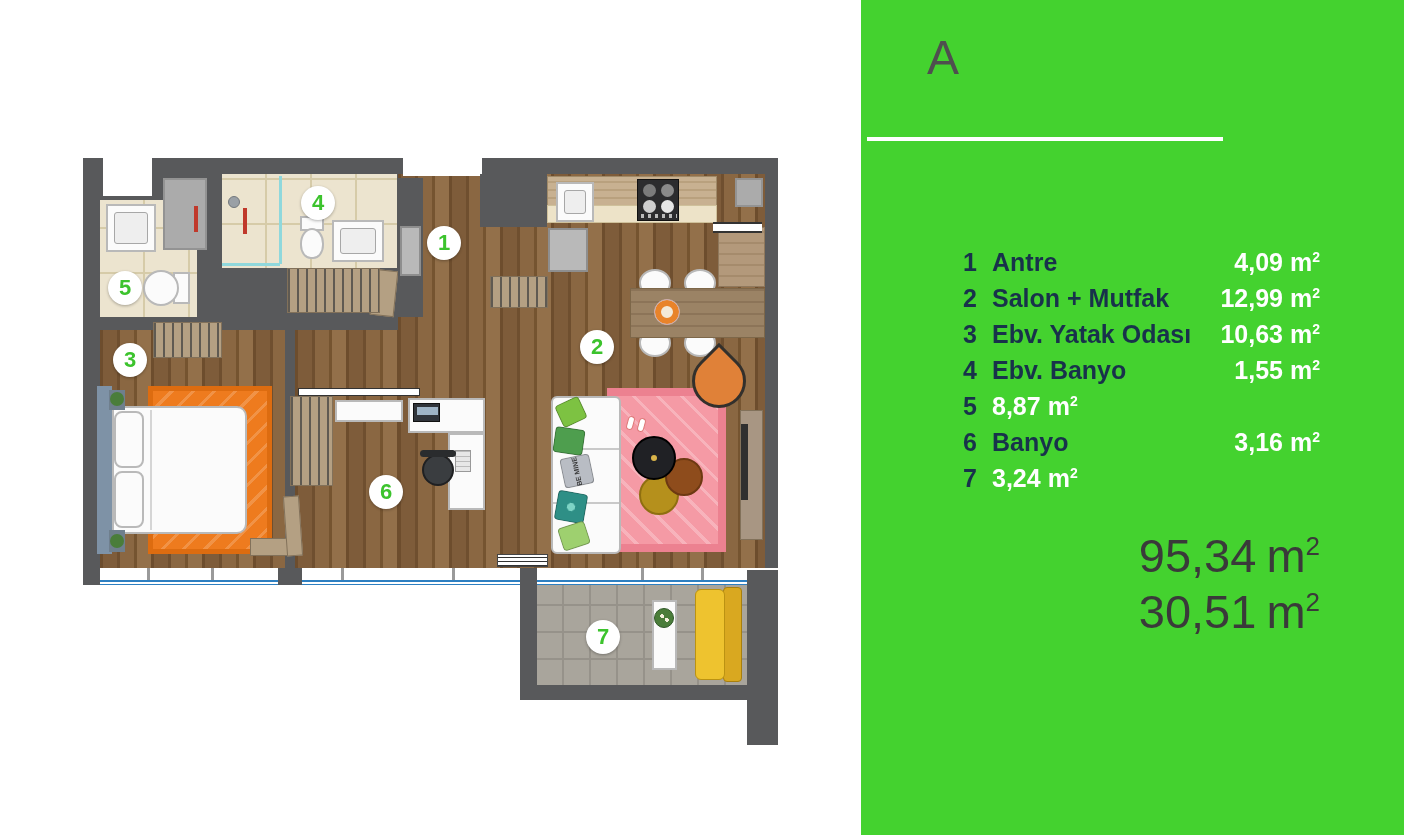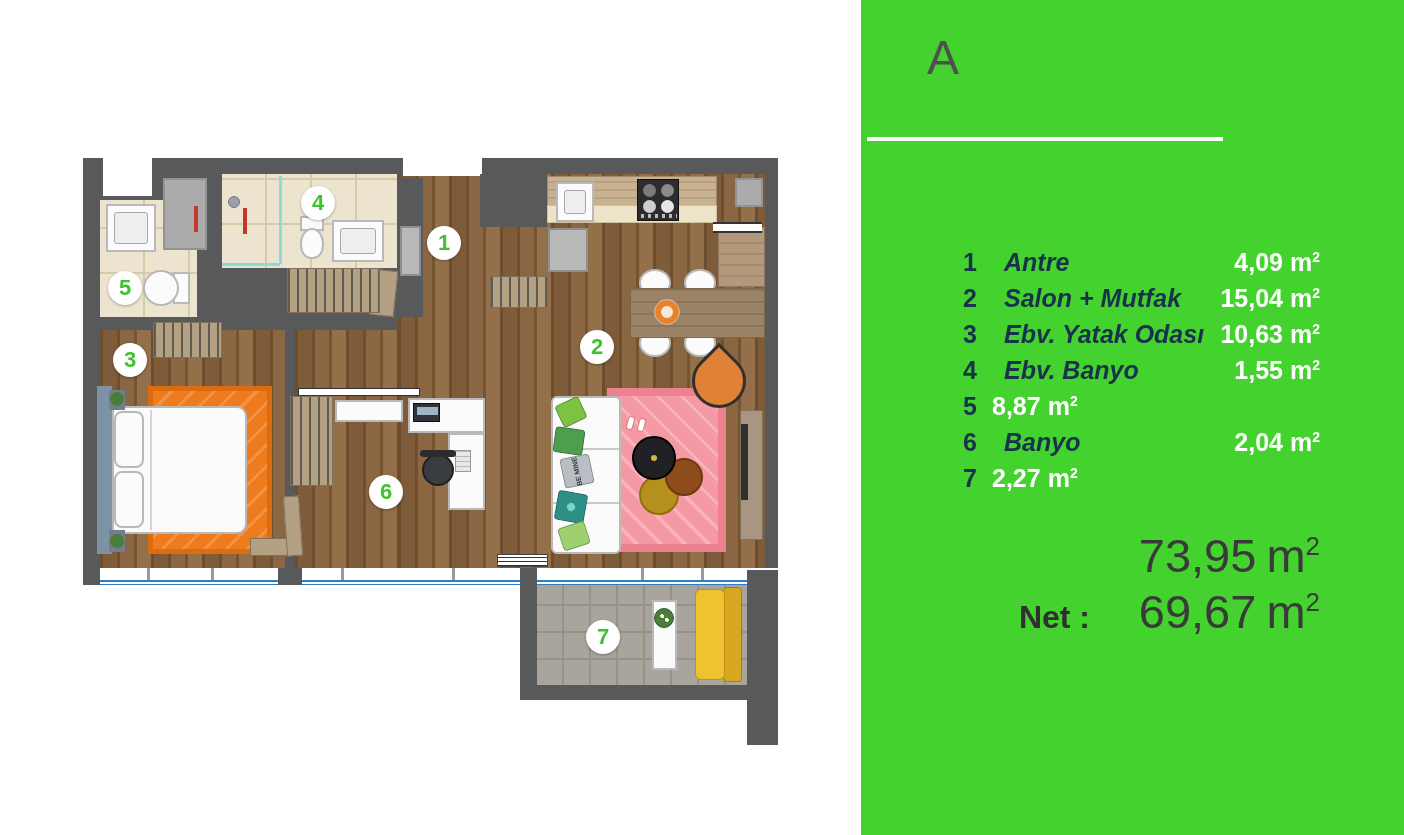--- a/index.html
+++ b/index.html
@@ -59,21 +59,21 @@
   
   .panel { position:absolute; left:861px; top:0; width:543px; height:835px; background:#44d22f; }
   .title-row { position:absolute; left:52px; top:30px; display:flex; align-items:baseline; }
   .title-main { font-size:72px; font-weight:bold; color:#333333; letter-spacing:-2px; }
   .title-suffix { font-size:48px; font-weight:400; color:#4f4f4f; margin-left:14px; }
   .rule { position:absolute; left:6px; top:137px; width:356px; height:4px; background:#ffffff; }
 
   .legend { position:absolute; left:87px; top:248px; width:372px; }
   .lrow { display:flex; align-items:baseline; height:36px; font-weight:bold; font-size:25px; }
   .lnum { width:44px; text-align:center; color:#18324b; }
-  .lname { flex:1; margin-left:12px; color:#18324b;font-style:italic; }
+  .lname { flex:1; color:#18324b; }
   .lval { text-align:right; color:#ffffff; white-space:nowrap; }
   .unit { margin-left:7px; }
   .lval sup { font-size:14px; }
 
   .totals { position:absolute; left:79px; top:528px; width:380px; }
   .trow { display:flex; align-items:baseline; height:56px; }
   .tlabel { width:150px; text-align:right; font-weight:bold; font-size:32px; color:#303030; }
   .tvalue { flex:1; text-align:right; font-size:47px; font-weight:400; color:#3a3a3a; white-space:nowrap; }
   .tunit { margin-left:10px; }
   .tsup { font-size:26px; }
@@ -256,50 +256,49 @@
 
     <div class="legend">
       <div class="lrow">
         <span class="lnum">1</span>
         <span class="lname">Antre</span>
         <span class="lval"><span>4,09</span><span class="unit"><span>m</span><sup>2</sup></span></span>
       </div>
       <div class="lrow">
         <span class="lnum">2</span>
         <span class="lname">Salon + Mutfak</span>
-        <span class="lval"><span>15,04</span><span class="unit"><span>m</span><sup>2</sup></span></span>
+        <span class="lval"><span>12,99</span><span class="unit"><span>m</span><sup>2</sup></span></span>
       </div>
       <div class="lrow">
         <span class="lnum">3</span>
         <span class="lname">Ebv. Yatak Odası</span>
         <span class="lval"><span>10,63</span><span class="unit"><span>m</span><sup>2</sup></span></span>
       </div>
       <div class="lrow">
         <span class="lnum">4</span>
         <span class="lname">Ebv. Banyo</span>
         <span class="lval"><span>1,55</span><span class="unit"><span>m</span><sup>2</sup></span></span>
       </div>
       <div class="lrow">
         <span class="lnum">5</span>
         <span class="lval"><span>8,87</span><span class="unit"><span>m</span><sup>2</sup></span></span>
       </div>
       <div class="lrow">
         <span class="lnum">6</span>
         <span class="lname">Banyo</span>
-        <span class="lval"><span>2,04</span><span class="unit"><span>m</span><sup>2</sup></span></span>
+        <span class="lval"><span>3,16</span><span class="unit"><span>m</span><sup>2</sup></span></span>
       </div>
       <div class="lrow">
         <span class="lnum">7</span>
-        <span class="lval"><span>2,27</span><span class="unit"><span>m</span><sup>2</sup></span></span>
+        <span class="lval"><span>3,24</span><span class="unit"><span>m</span><sup>2</sup></span></span>
       </div>
     </div>
 
     <div class="totals">
       <div class="trow">
-        <span class="tvalue"><span>73,95</span><span class="tunit"><span>m</span><sup class="tsup">2</sup></span></span>
+        <span class="tvalue"><span>95,34</span><span class="tunit"><span>m</span><sup class="tsup">2</sup></span></span>
       </div>
       <div class="trow">
-        <span class="tlabel">Net :</span>
-        <span class="tvalue"><span>69,67</span><span class="tunit"><span>m</span><sup class="tsup">2</sup></span></span>
+        <span class="tvalue"><span>30,51</span><span class="tunit"><span>m</span><sup class="tsup">2</sup></span></span>
       </div>
     </div>
   </div>
 </div>
 
 </body></html>

